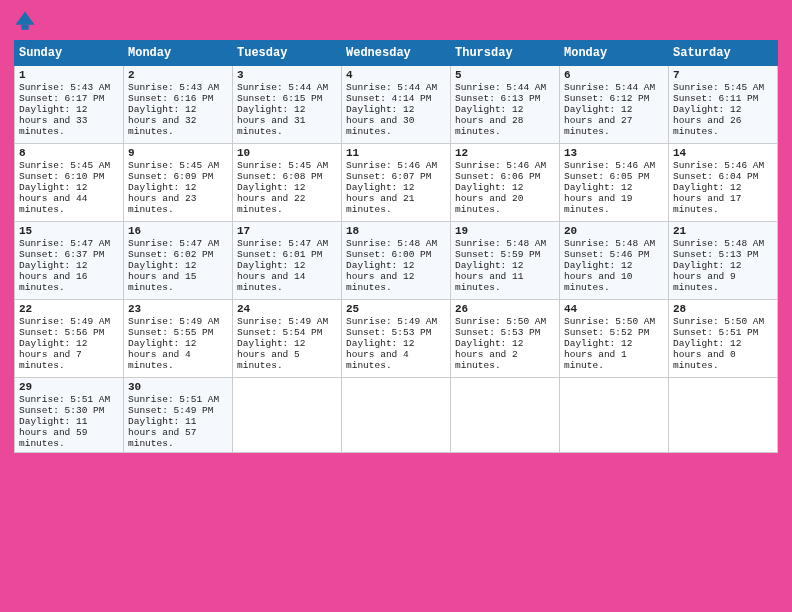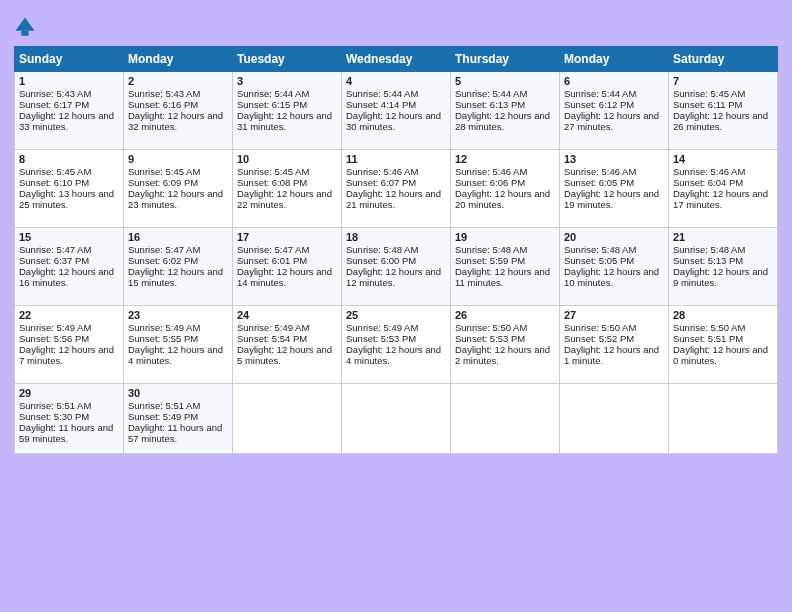--- a/index.html
+++ b/index.html
@@ -6,22 +6,23 @@
     body {
       font-family: Arial, sans-serif;
       background: #fff;
       width: 792px;
       height: 612px;
       overflow: hidden;
     }
     .page {
       width: 792px;
       height: 612px;
-      background: #c4b5fd;
-      padding: 16px 14px 10px 14px;
+      background: #ec4899;
+      padding: 10px 14px 10px 14px;
+      font-family: Liberation Mono, monospace;
     }
     .header {
       display: flex;
       justify-content: space-between;
       align-items: flex-start;
       margin-bottom: 8px;
     }
     .logo {
       display: flex;
       align-items: center;
@@ -169,21 +170,21 @@
             <div>Sunrise: 5:45 AM</div>
             <div>Sunset: 6:11 PM</div>
             <div>Daylight: 12 hours and 26 minutes.</div>
           </td>
         </tr>
         <tr>
           <td>
             <span class="day-num">8</span>
             <div>Sunrise: 5:45 AM</div>
             <div>Sunset: 6:10 PM</div>
-            <div>Daylight: 13 hours and 25 minutes.</div>
+            <div>Daylight: 12 hours and 44 minutes.</div>
           </td>
           <td>
             <span class="day-num">9</span>
             <div>Sunrise: 5:45 AM</div>
             <div>Sunset: 6:09 PM</div>
             <div>Daylight: 12 hours and 23 minutes.</div>
           </td>
           <td>
             <span class="day-num">10</span>
             <div>Sunrise: 5:45 AM</div>
@@ -242,21 +243,21 @@
           </td>
           <td>
             <span class="day-num">19</span>
             <div>Sunrise: 5:48 AM</div>
             <div>Sunset: 5:59 PM</div>
             <div>Daylight: 12 hours and 11 minutes.</div>
           </td>
           <td>
             <span class="day-num">20</span>
             <div>Sunrise: 5:48 AM</div>
-            <div>Sunset: 5:05 PM</div>
+            <div>Sunset: 5:46 PM</div>
             <div>Daylight: 12 hours and 10 minutes.</div>
           </td>
           <td>
             <span class="day-num">21</span>
             <div>Sunrise: 5:48 AM</div>
             <div>Sunset: 5:13 PM</div>
             <div>Daylight: 12 hours and 9 minutes.</div>
           </td>
         </tr>
         <tr>
@@ -284,21 +285,21 @@
             <div>Sunset: 5:53 PM</div>
             <div>Daylight: 12 hours and 4 minutes.</div>
           </td>
           <td>
             <span class="day-num">26</span>
             <div>Sunrise: 5:50 AM</div>
             <div>Sunset: 5:53 PM</div>
             <div>Daylight: 12 hours and 2 minutes.</div>
           </td>
           <td>
-            <span class="day-num">27</span>
+            <span class="day-num">44</span>
             <div>Sunrise: 5:50 AM</div>
             <div>Sunset: 5:52 PM</div>
             <div>Daylight: 12 hours and 1 minute.</div>
           </td>
           <td>
             <span class="day-num">28</span>
             <div>Sunrise: 5:50 AM</div>
             <div>Sunset: 5:51 PM</div>
             <div>Daylight: 12 hours and 0 minutes.</div>
           </td>

